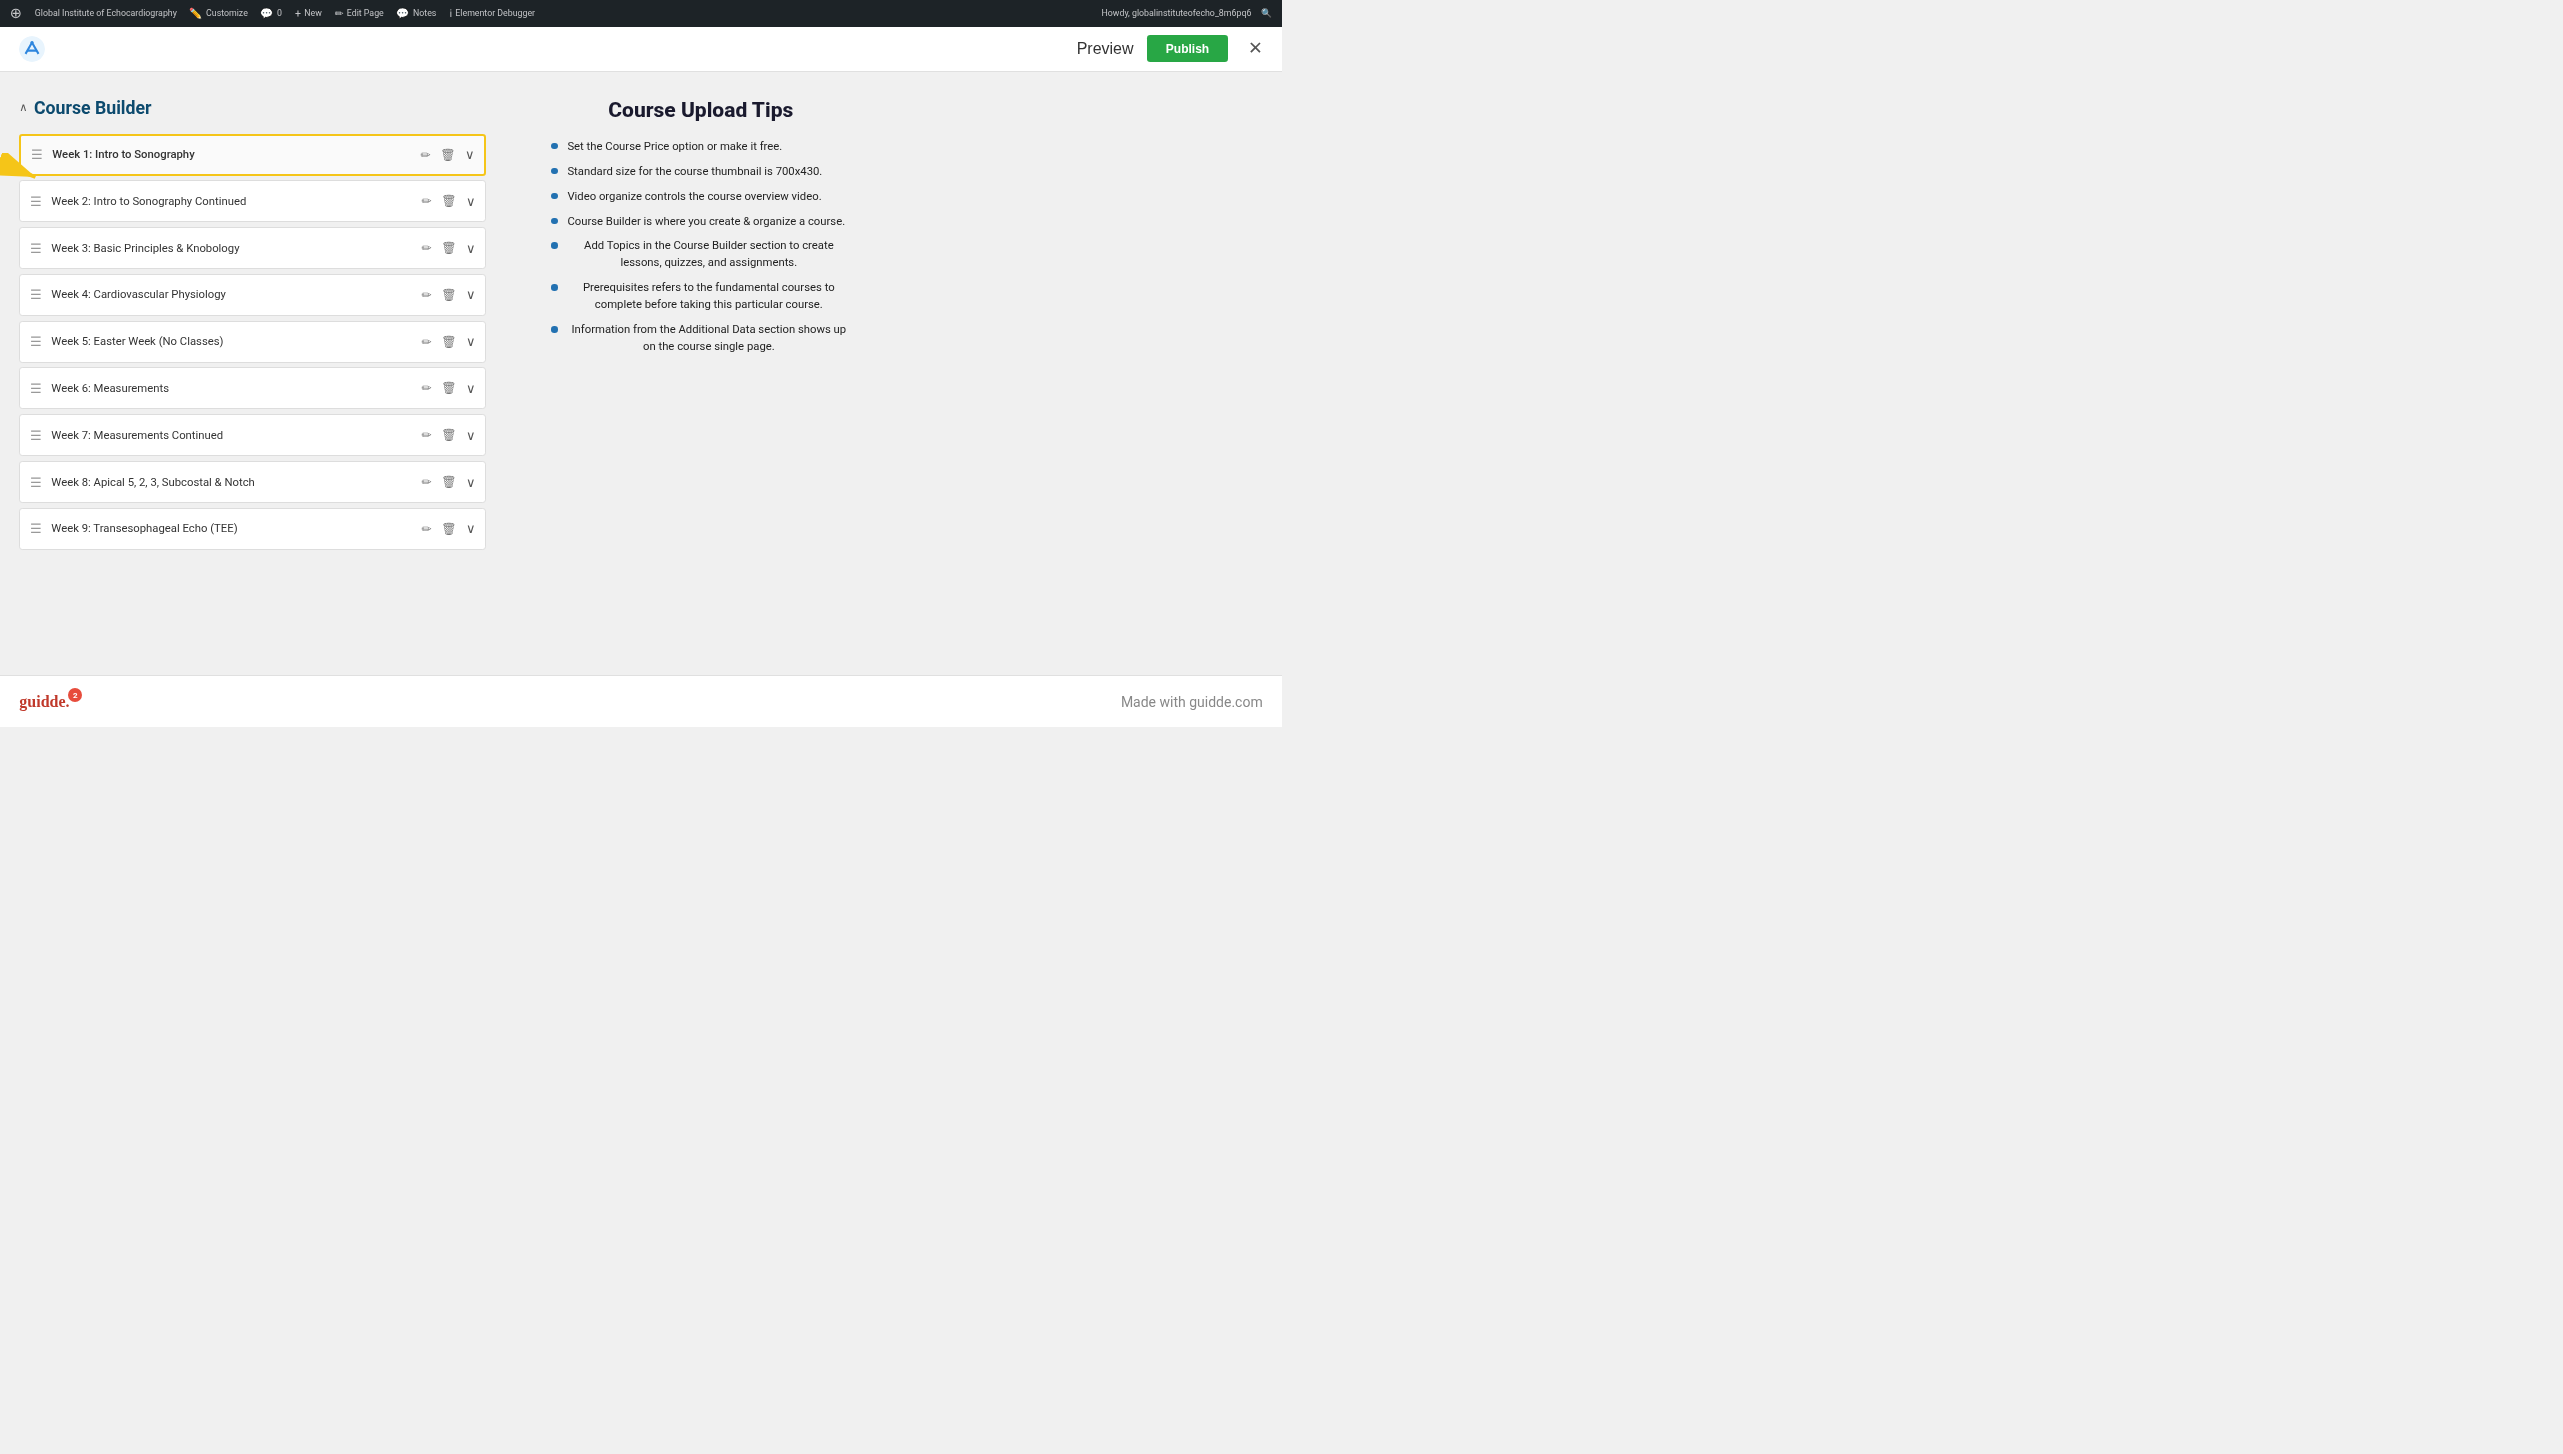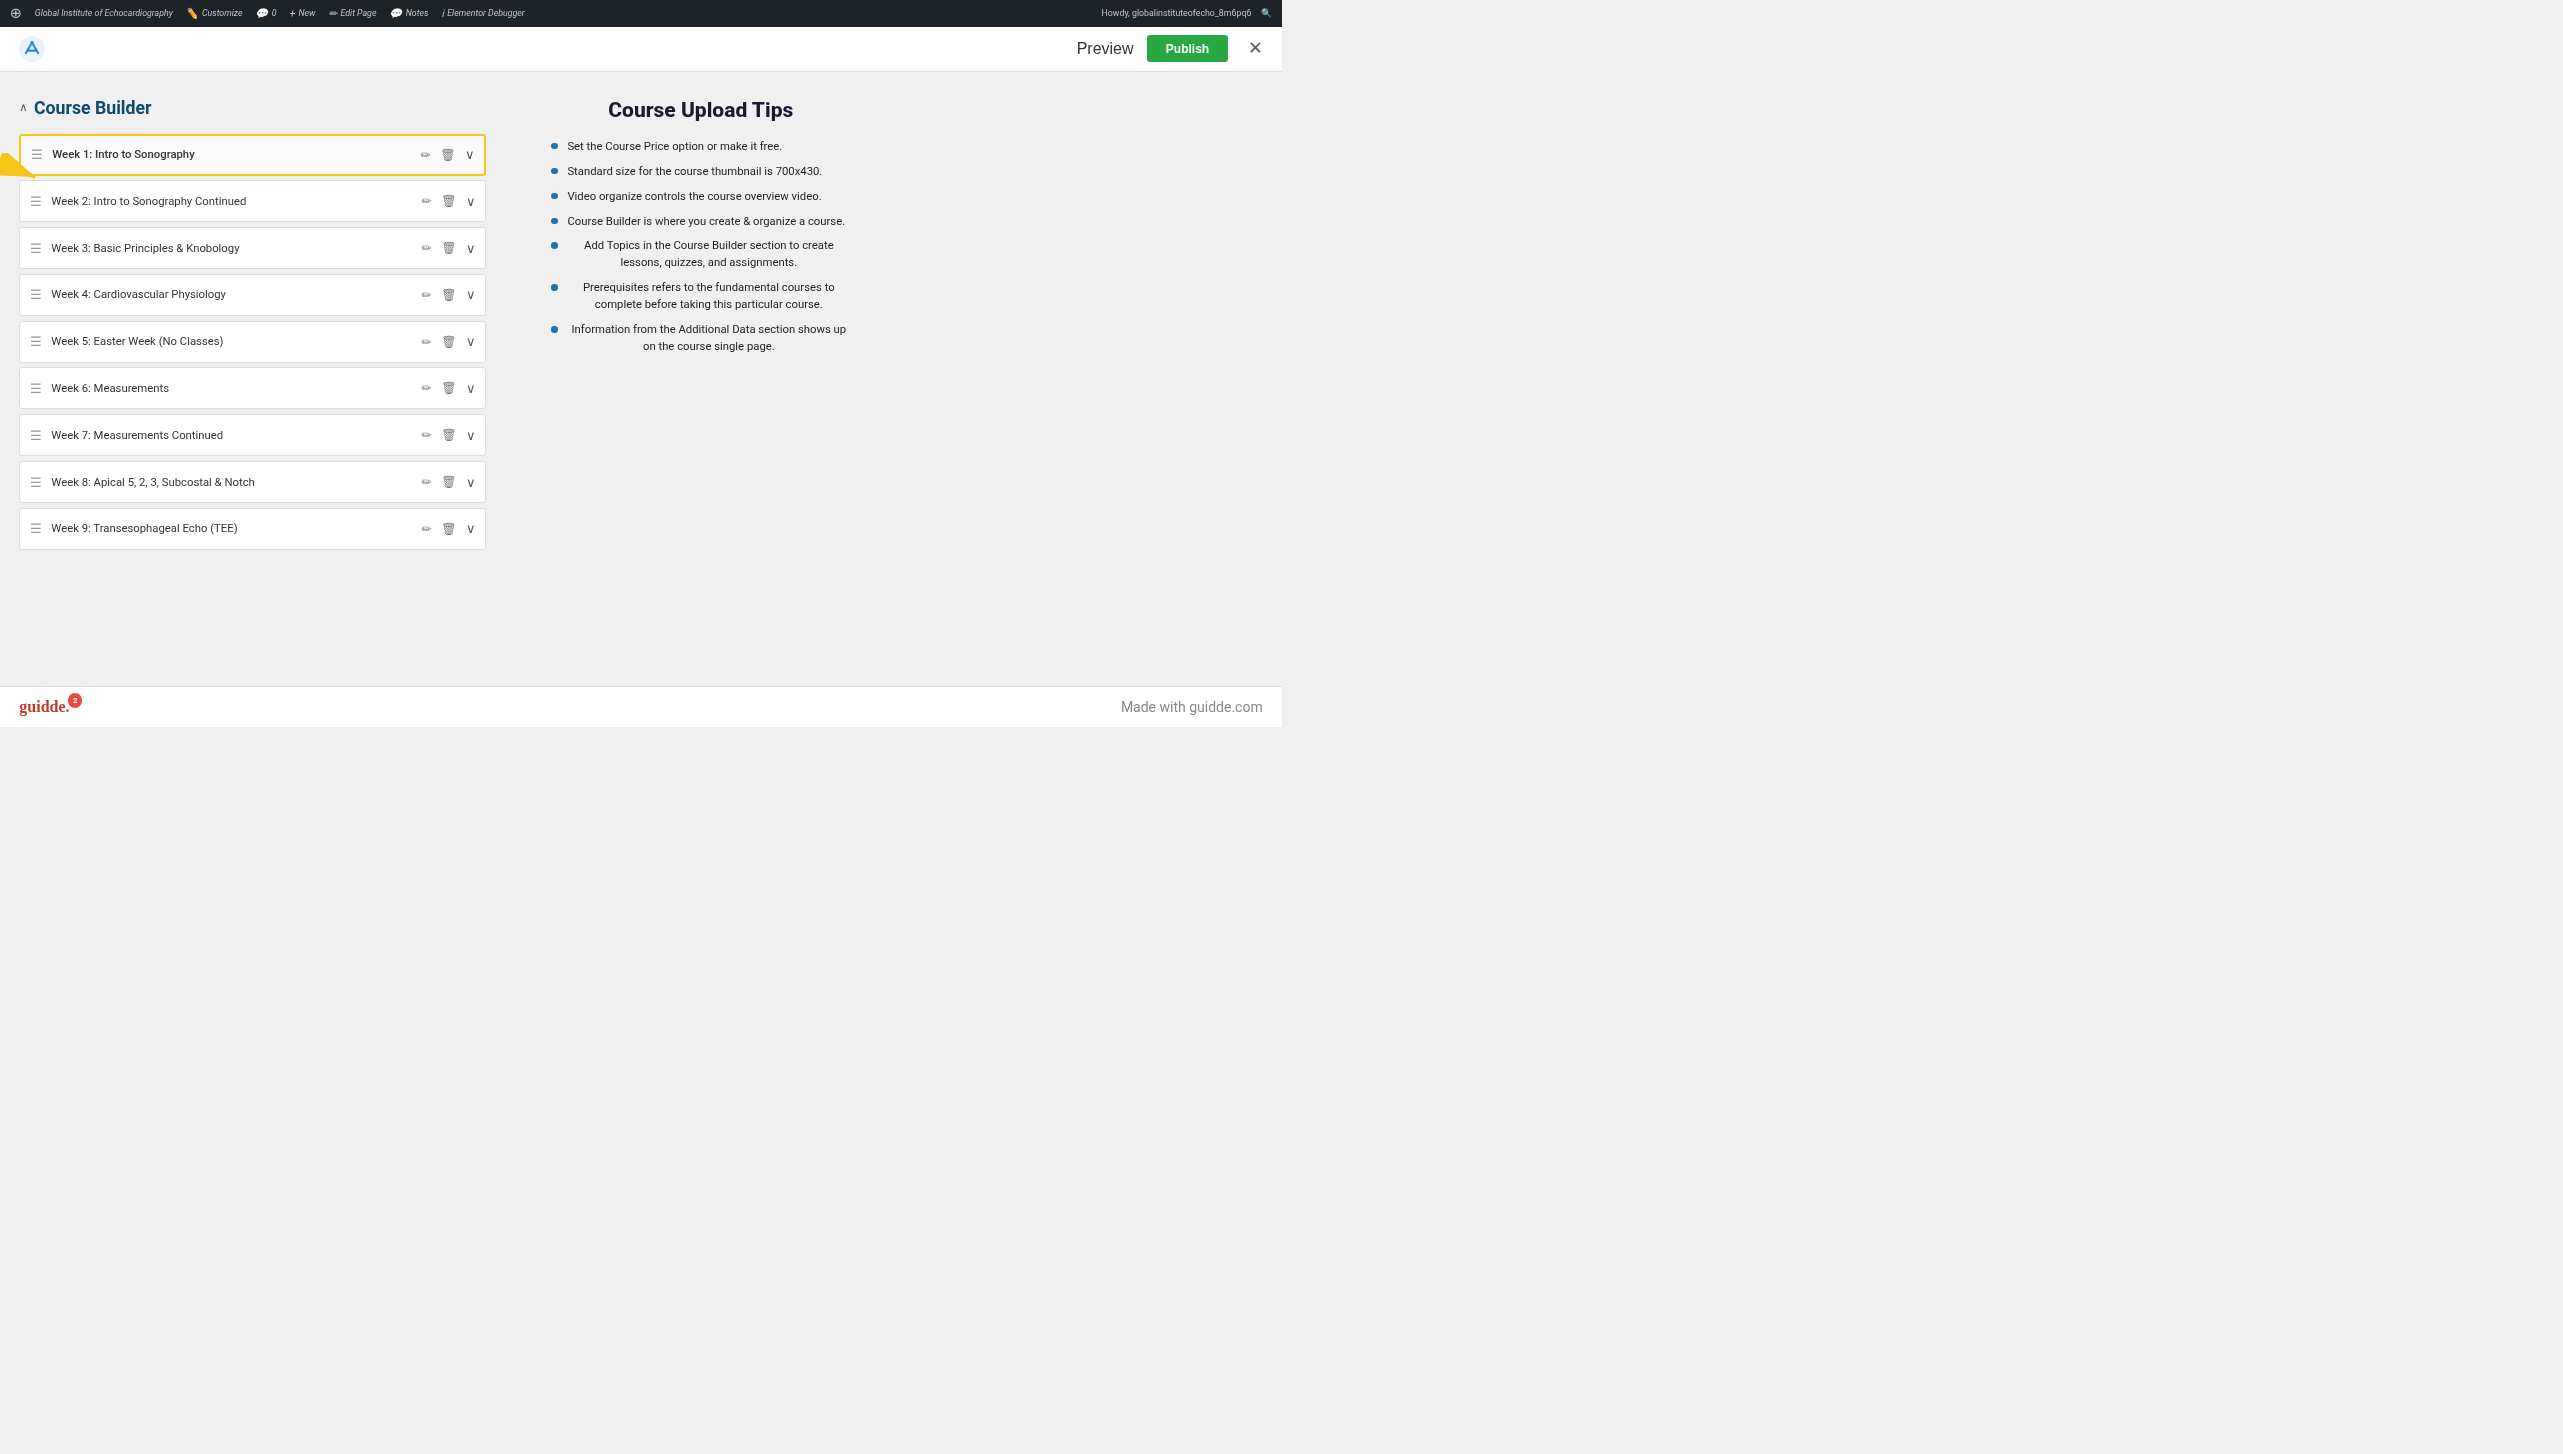--- a/index.html
+++ b/index.html
@@ -17,21 +17,20 @@
       z-index: 100;
     }
     .admin-bar-item {
       display: flex;
       align-items: center;
       gap: 3.2px;
       color: #c3c4c7;
       font-size: 8.8px;
       cursor: pointer;
       white-space: nowrap;
-      font-style: italic;
     }
     .admin-bar-item .icon { font-size: 10.5px; }
     .admin-bar-right {
       margin-left: auto;
       display: flex;
       align-items: center;
       gap: 10px;
       color: #c3c4c7;
       font-size: 8.8px;
     }
@@ -213,21 +212,21 @@
       height: 6.4px;
       border-radius: 50%;
       background: #2271b1;
       flex-shrink: 0;
       margin-top: 4px;
     }
 
     
     .bottom-bar {
       background: #fff;
-      height: 41px;
+      height: 52px;
       border-top: 0.8px solid #e0e0e0;
       display: flex;
       align-items: center;
       justify-content: space-between;
       padding: 0 19.3px;
       position: absolute;
       bottom: 0;
       left: 0;
       right: 0;
     }

